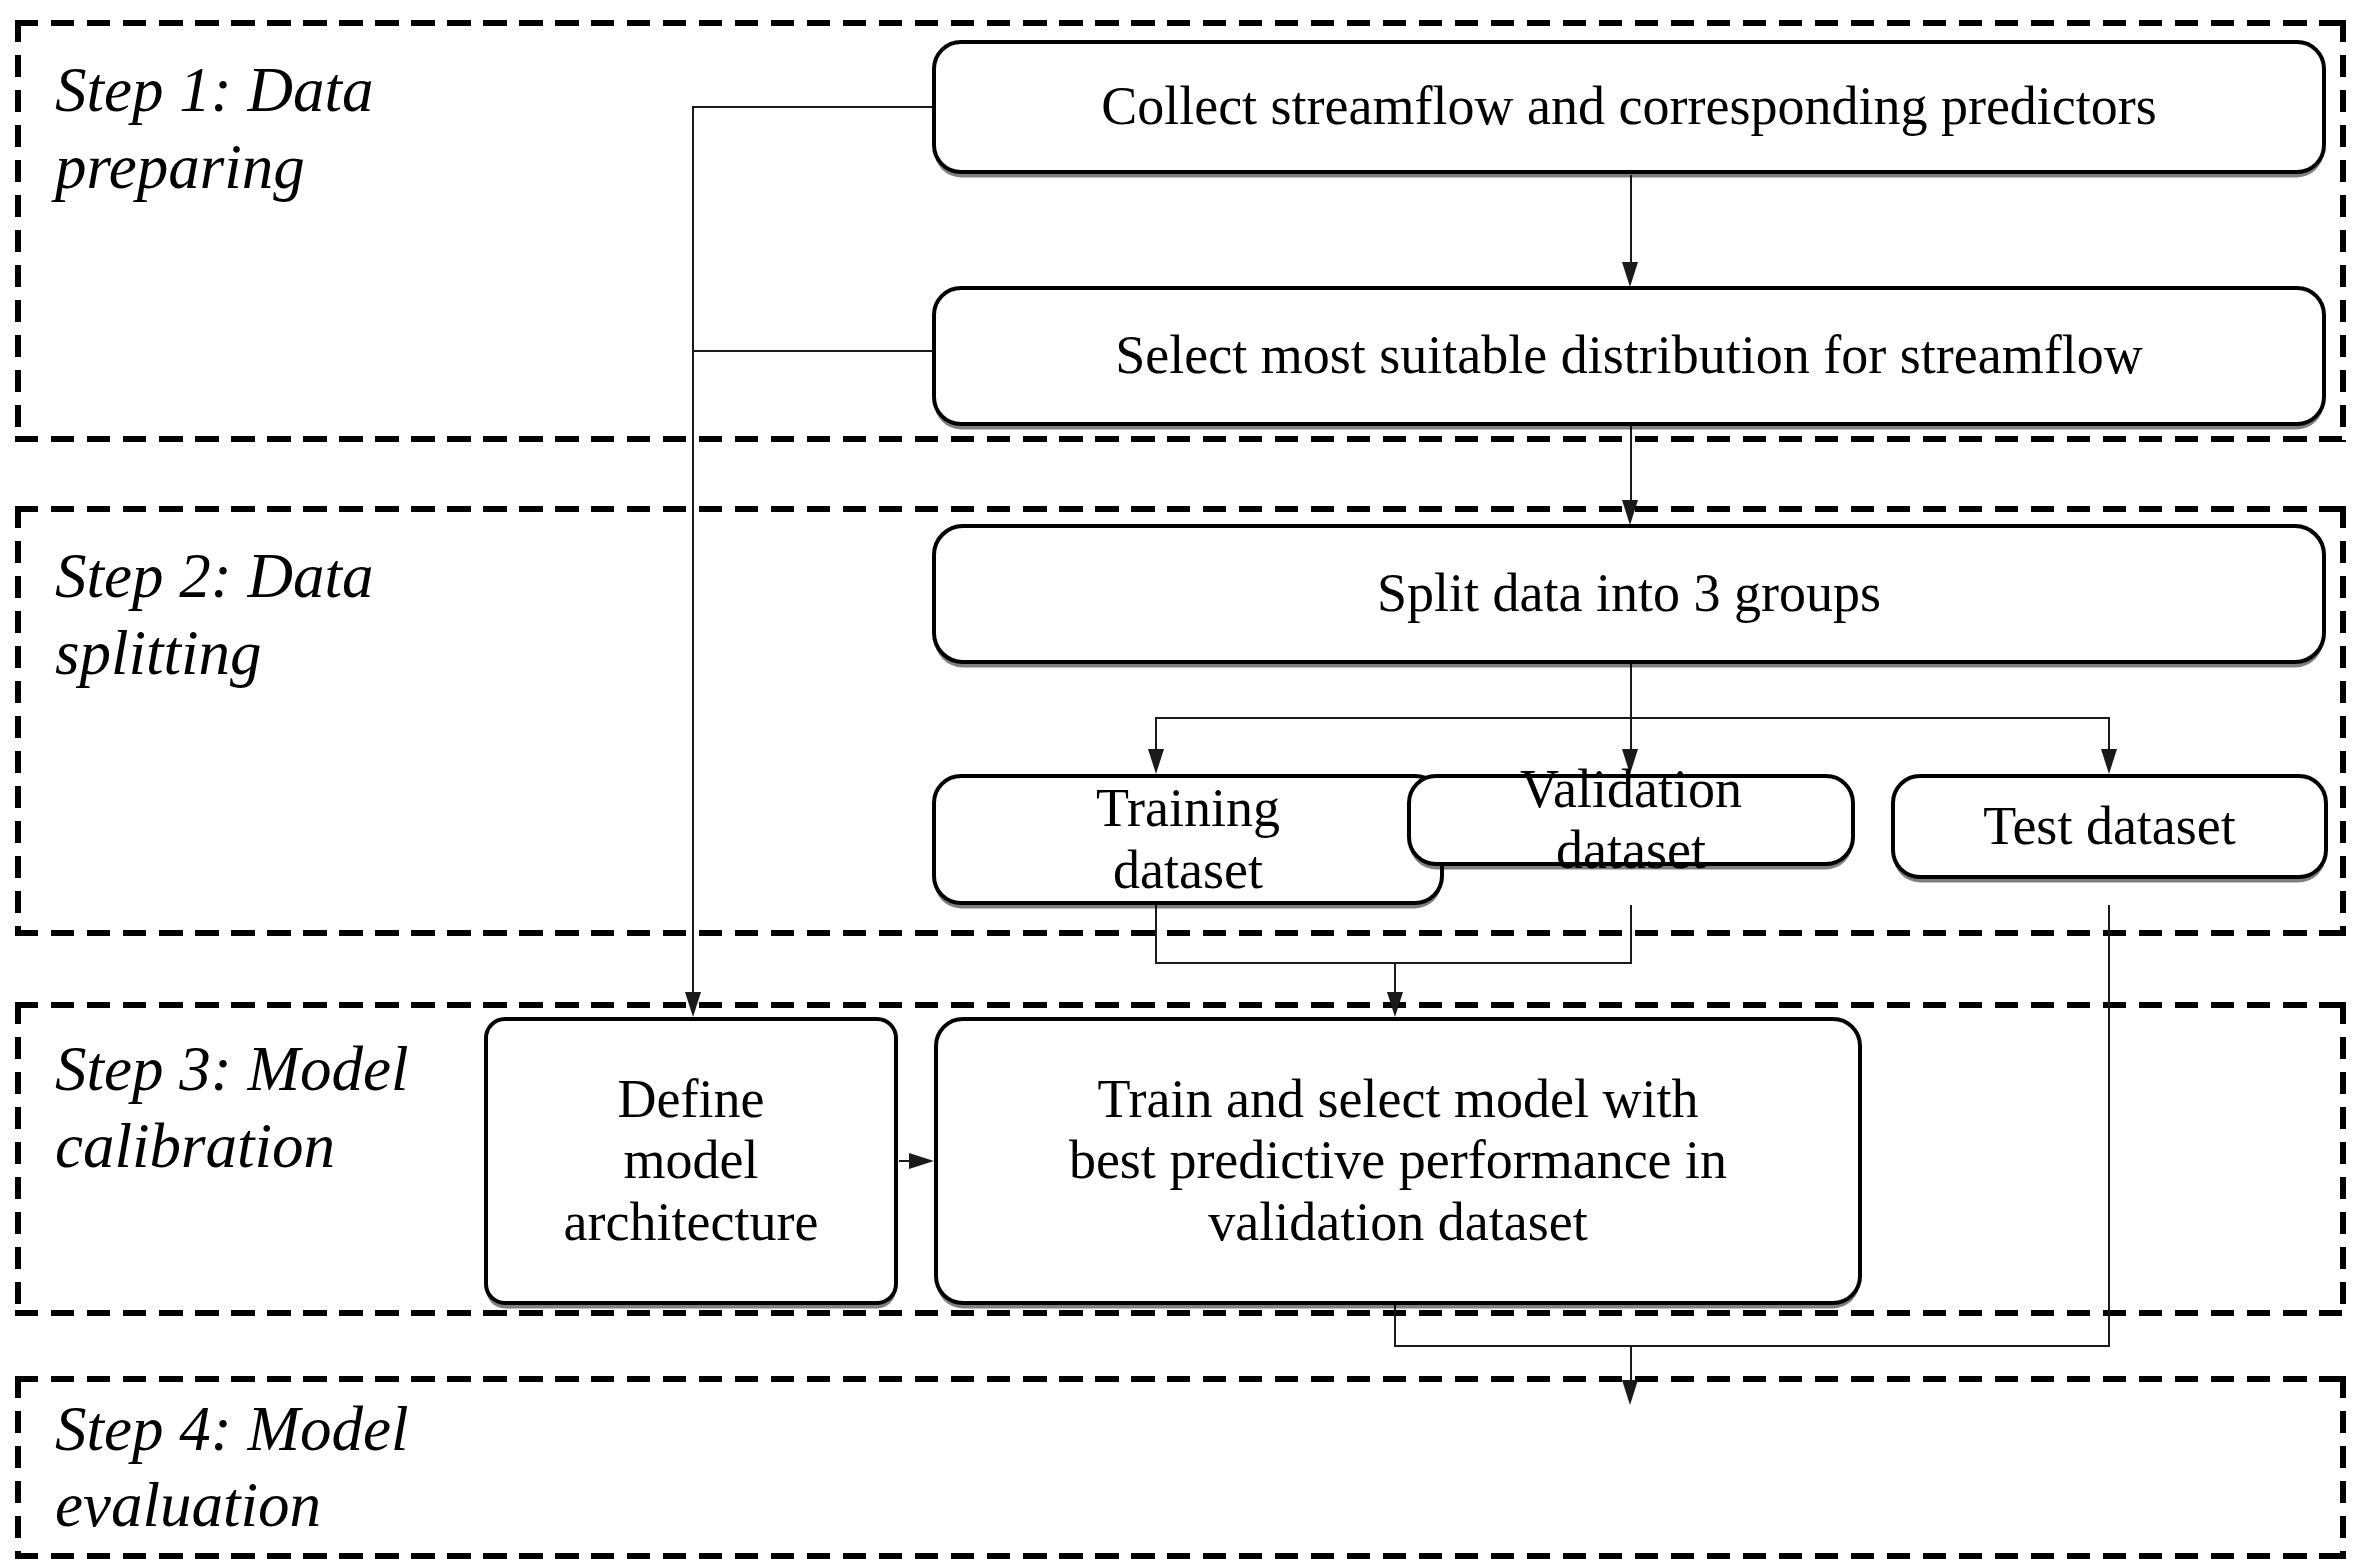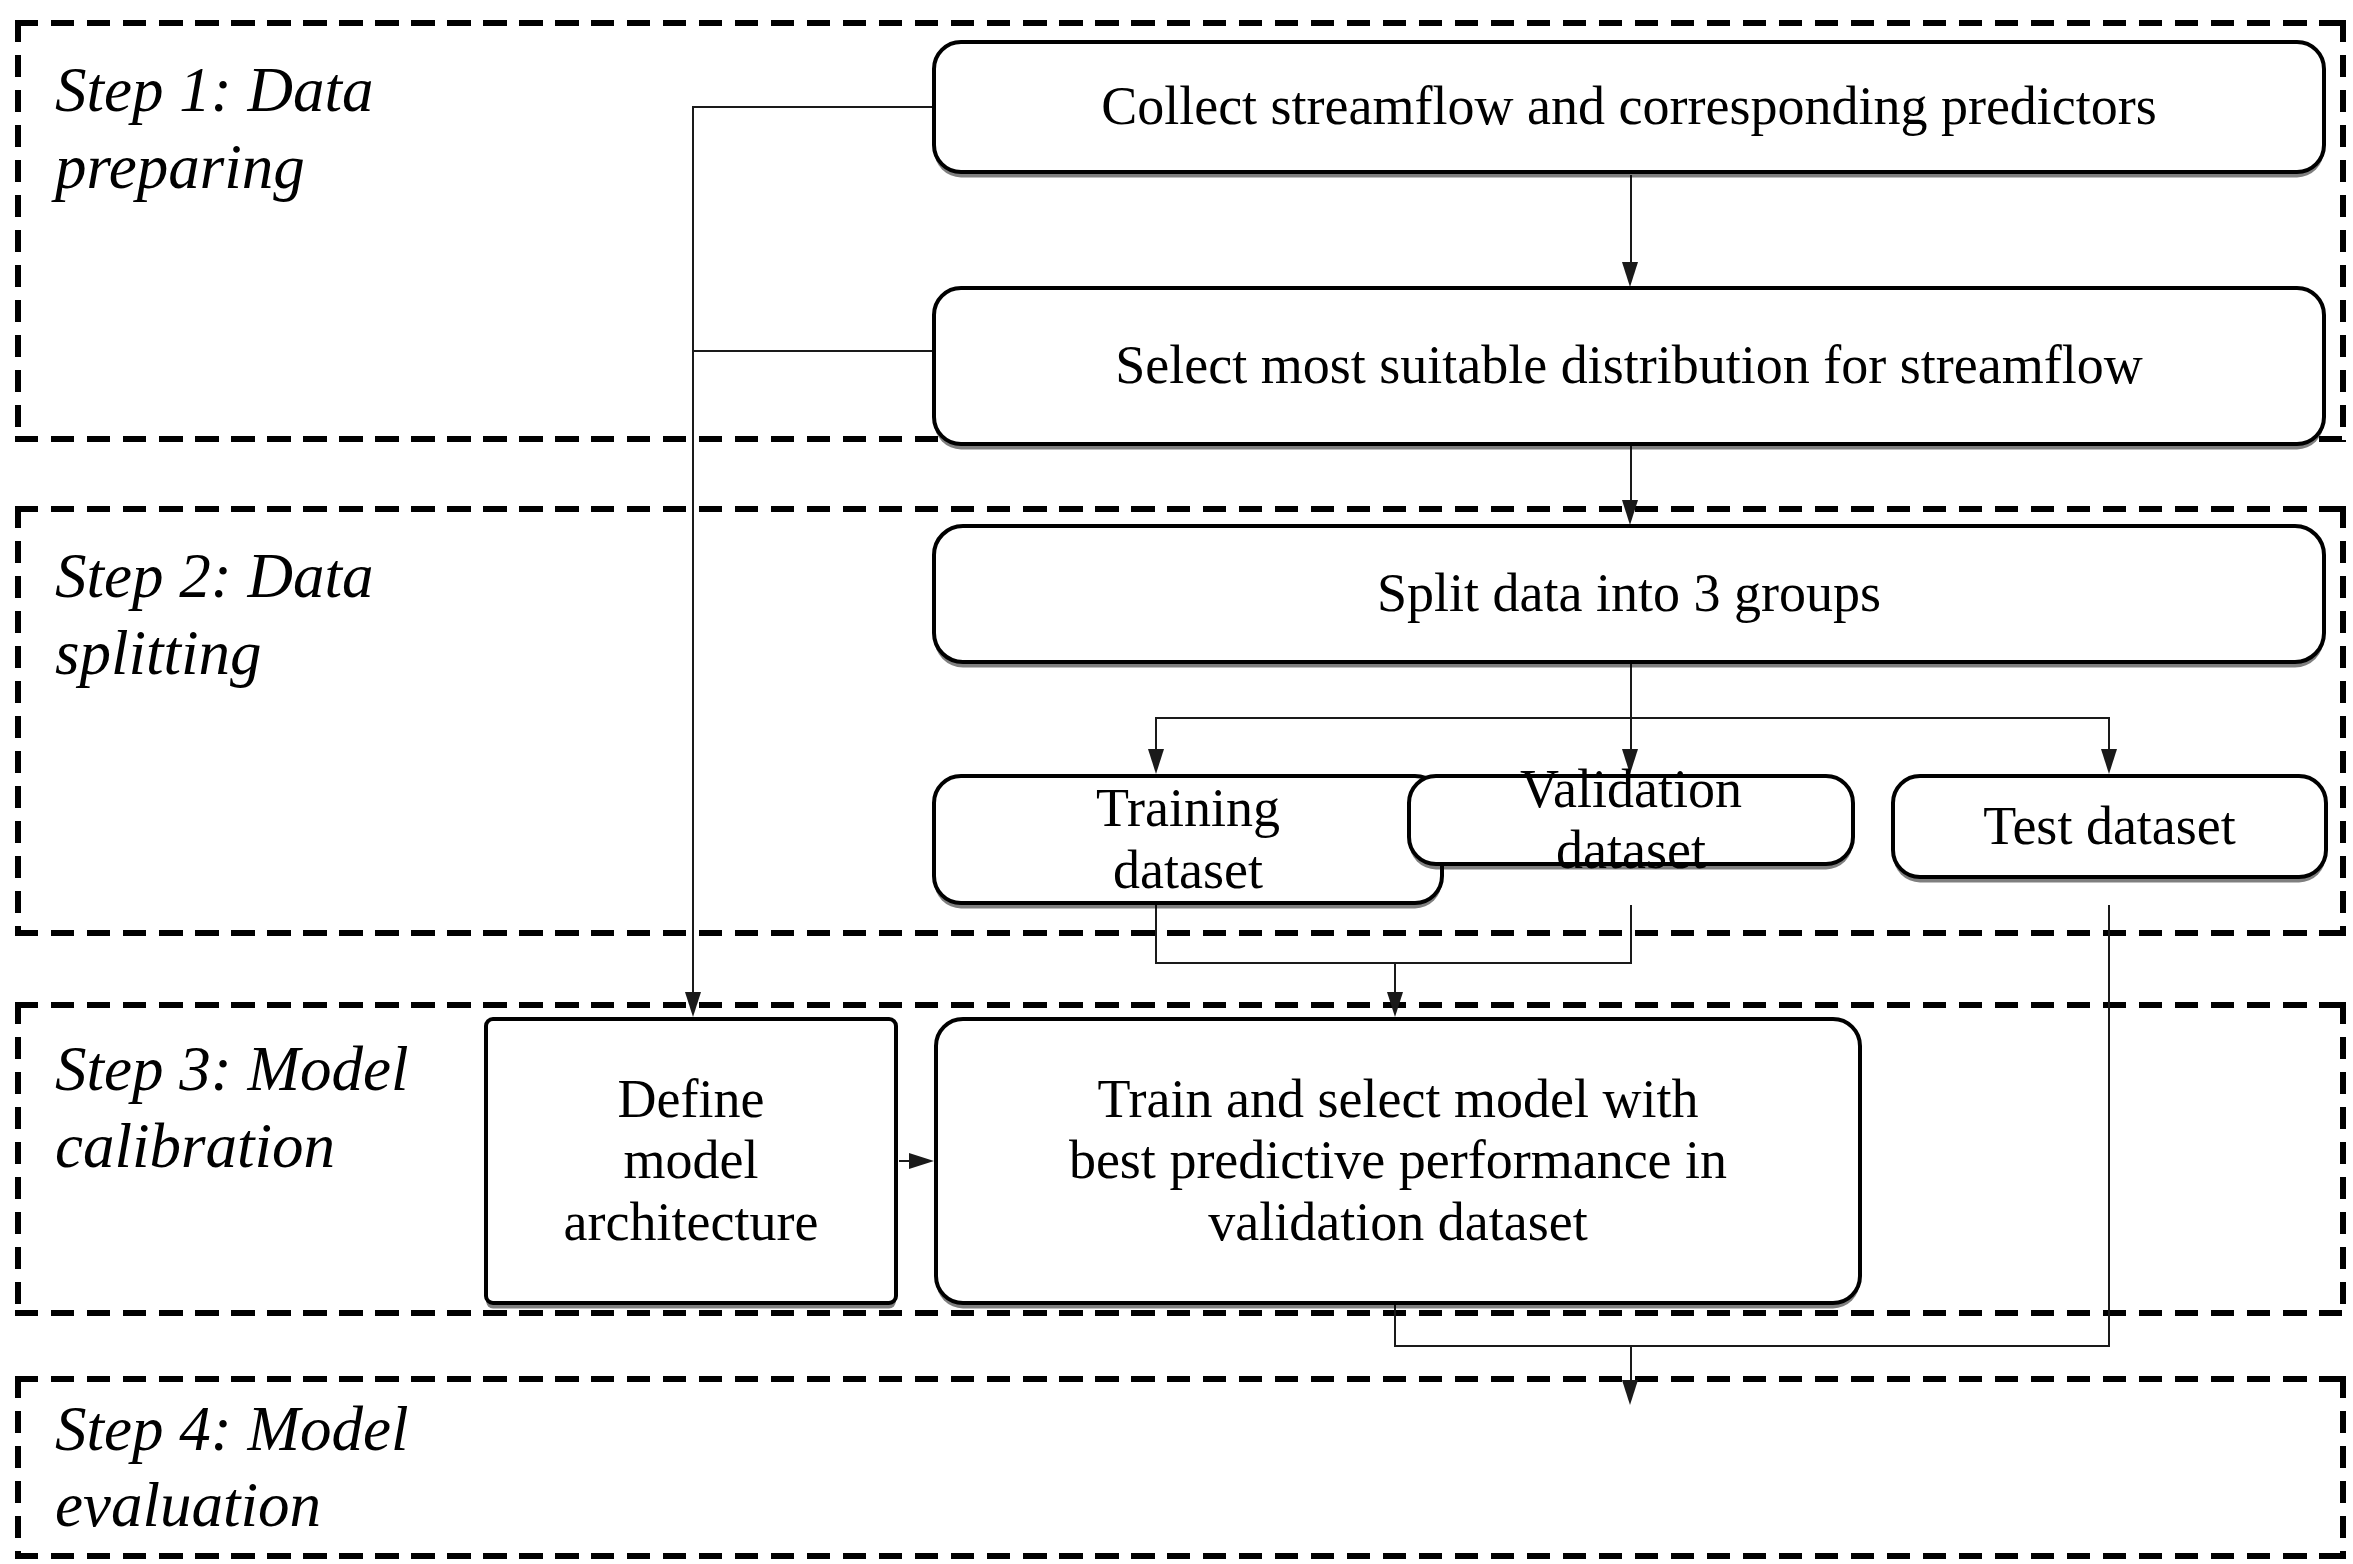--- a/index.html
+++ b/index.html
@@ -36,26 +36,26 @@
   
   .node{
     position:absolute;box-sizing:border-box;background:#fff;
     border:4.5px solid var(--ink,#000);border-radius:29px;
     display:flex;align-items:center;justify-content:center;
     text-align:center;font-size:54px;line-height:1.13;white-space:pre-line;
     box-shadow:0 5.6px 0 -2.2px rgba(0,0,0,.5);
     padding:0 13.4px;
   }
   #n-collect{left:932px;top:40px;width:1394px;height:134px;}
-  #n-select{left:932px;top:286px;width:1394px;height:160px;}
+  #n-select{left:932px;top:286px;width:1394px;height:140px;}
   #n-split{left:932px;top:524px;width:1394px;height:140px;border-radius:31px;}
   #n-training{left:932px;top:774px;width:512px;height:131px;}
   #n-validation{left:1407px;top:774px;width:448px;height:92px;}
   #n-test{left:1891px;top:774px;width:437px;height:105px;}
-  #n-define{left:484px;top:1017px;width:414px;height:288px;border-radius:9px;}
+  #n-define{left:484px;top:1017px;width:414px;height:288px;border-radius:21px;}
   #n-trainselect{left:934px;top:1017px;width:928px;height:288px;}
   #n-evaluate{left:934px;top:1405px;width:1393px;height:141px;}
   
   .vl{position:absolute;width:2.2px;background:var(--line,#1a1a1a);}
   .hl{position:absolute;height:2.2px;background:var(--line,#1a1a1a);}
   .ad{position:absolute;width:0;height:0;
       border-left:8.4px solid transparent;border-right:8.4px solid transparent;
       border-top:25px solid var(--line,#1a1a1a);}
   .ar{position:absolute;width:0;height:0;
       border-top:8.4px solid transparent;border-bottom:8.4px solid transparent;

